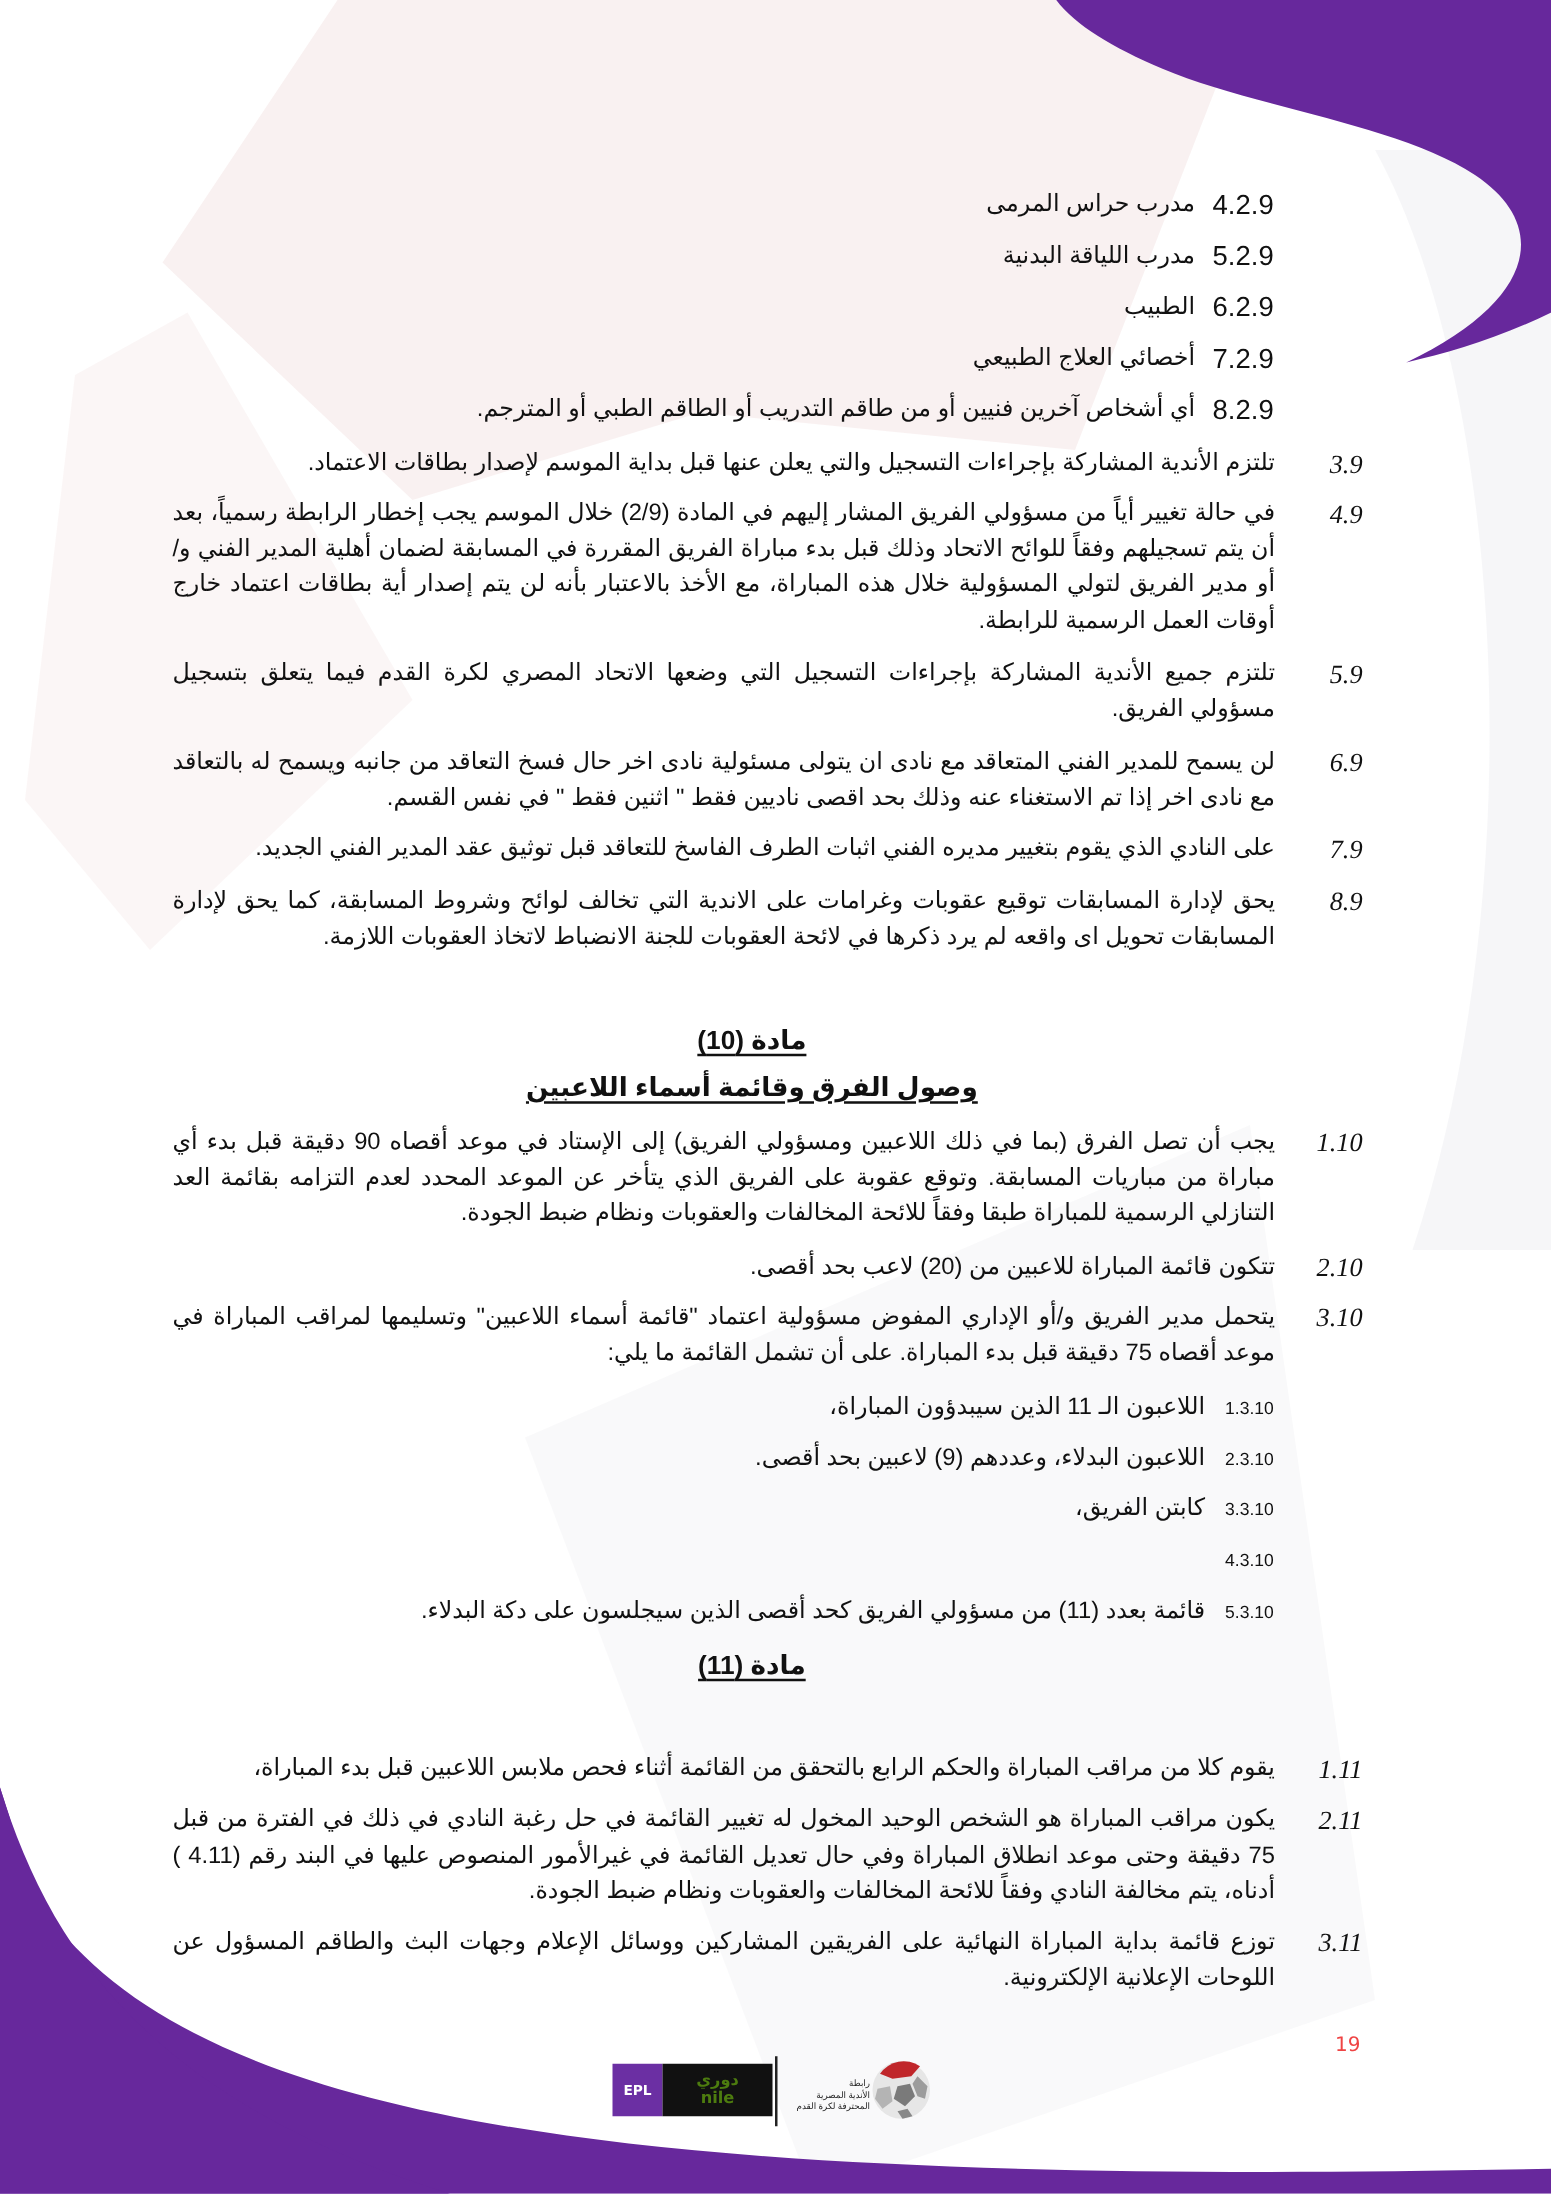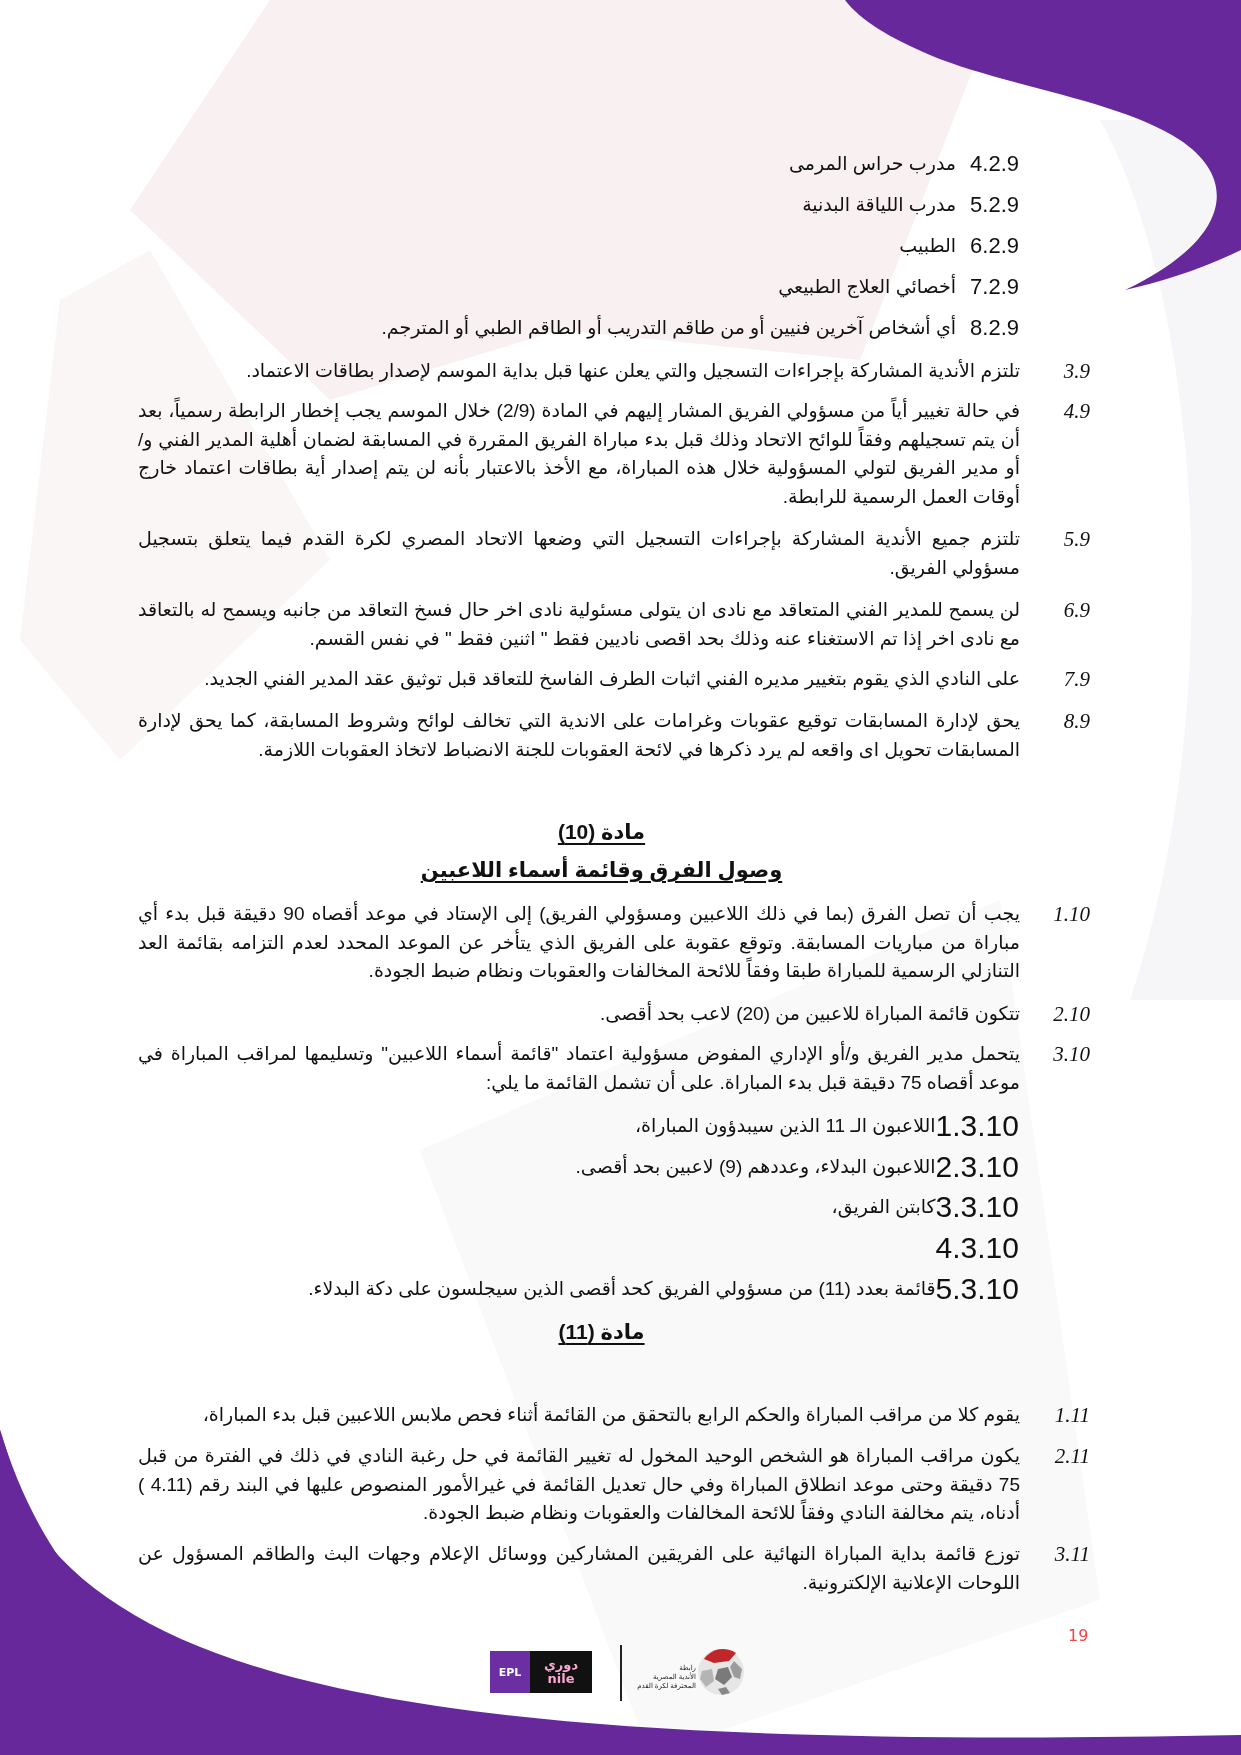--- a/index.html
+++ b/index.html
@@ -31,38 +31,38 @@
     
     .clause { right: 151px; width: 952px; }
     .clause .num { width: 70px; flex: 0 0 70px; text-align: right; font-family: "Liberation Serif", serif; font-size: 21px; font-style: italic; }
     .clause .txt { flex: 1; }
 
     
     .sub { right: 222px; }
     .sub .num { font-size: 22px; margin-left: 14px; }
     
     .sub2 { right: 222px; }
-    .sub2 .num { font-size: 30px; margin-left: 0; }
+    .sub2 .num { font-size: 14px; margin-left: 16px; }
 
     .heading {
       position: absolute; left: 0; width: 1203px; text-align: center;
       font-weight: bold; direction: rtl; font-size: 21px;
     }
     .heading span { text-decoration: underline; text-decoration-thickness: 2px; text-underline-offset: 4px; }
 
     .page-num {
       position: absolute; left: 1068px; top: 1626px;
       font-size: 16px; color: #ef4444;
       font-family: "DejaVu Sans", sans-serif;
     }
     .logos { position: absolute; left: 490px; top: 1645px; width: 270px; height: 58px; }
-    .nile-logo { position: absolute; left: 0; top: 6px; width: 102px; height: 42px; display: flex; }
+    .nile-logo { position: absolute; left: 0; top: 6px; width: 128px; height: 42px; display: flex; }
     .nile-logo .epl { width: 40px; background: #6b2fa3; color: #fff; font-weight: bold; font-size: 11px;
       display: flex; align-items: center; justify-content: center; font-family: "DejaVu Sans", sans-serif; }
-    .nile-logo .word { flex: 1; background: #111; color: #f9a8d4; font-size: 13px; line-height: 14px; font-weight: bold;
+    .nile-logo .word { flex: 1; background: #111; color: #4d7c0f; font-size: 13px; line-height: 14px; font-weight: bold;
       display: flex; flex-direction: column; align-items: center; justify-content: center; font-family: "DejaVu Sans", sans-serif; }
     .sep { position: absolute; left: 130px; top: 0; width: 2px; height: 56px; background: #222; }
     .league-text { position: absolute; left: 146px; top: 18px; width: 60px; font-size: 7px; line-height: 9px; text-align: right; direction: rtl; color: #222; }
     .ball { position: absolute; left: 206px; top: 2px; }
   </style>
 </head>
 <body>
 
 <svg class="bg" width="1241" height="1755" viewBox="0 0 1241 1755">
   <polygon points="270,0 1000,0 860,360 560,330 330,400 130,210" fill="#f8eeee" opacity="0.85"></polygon>

